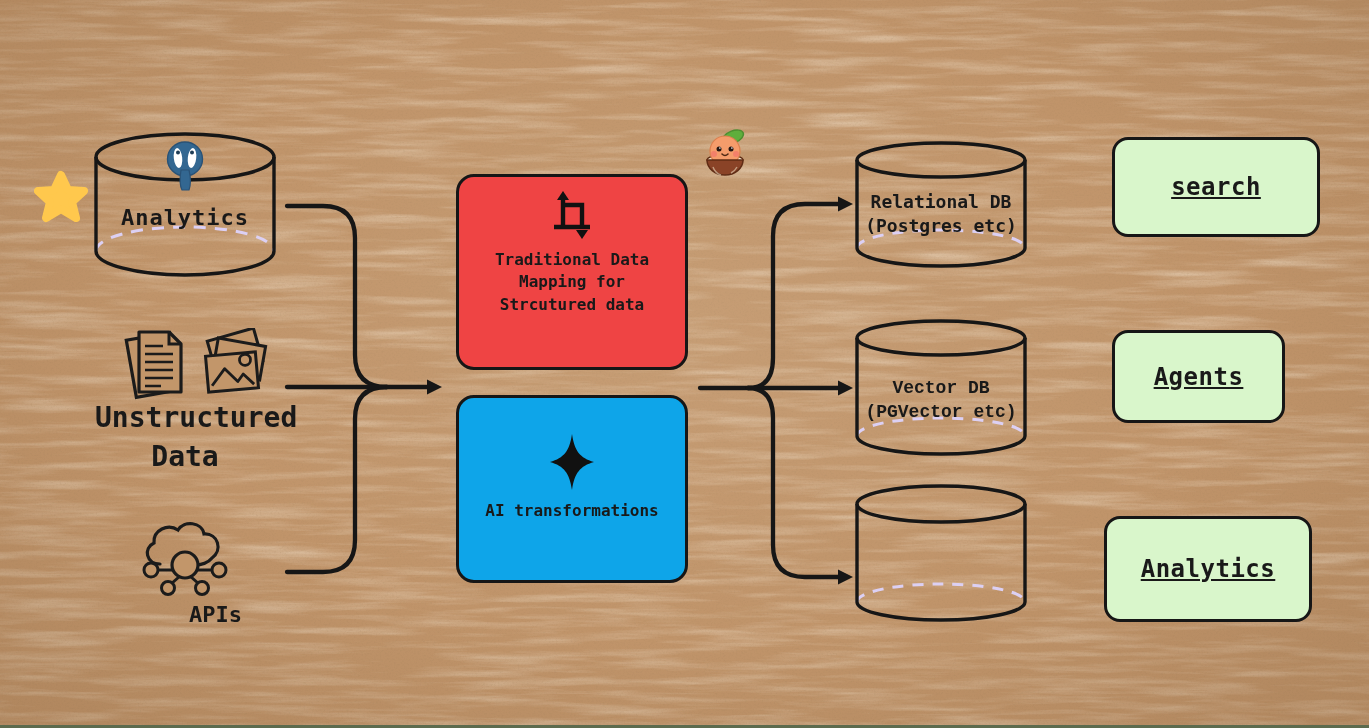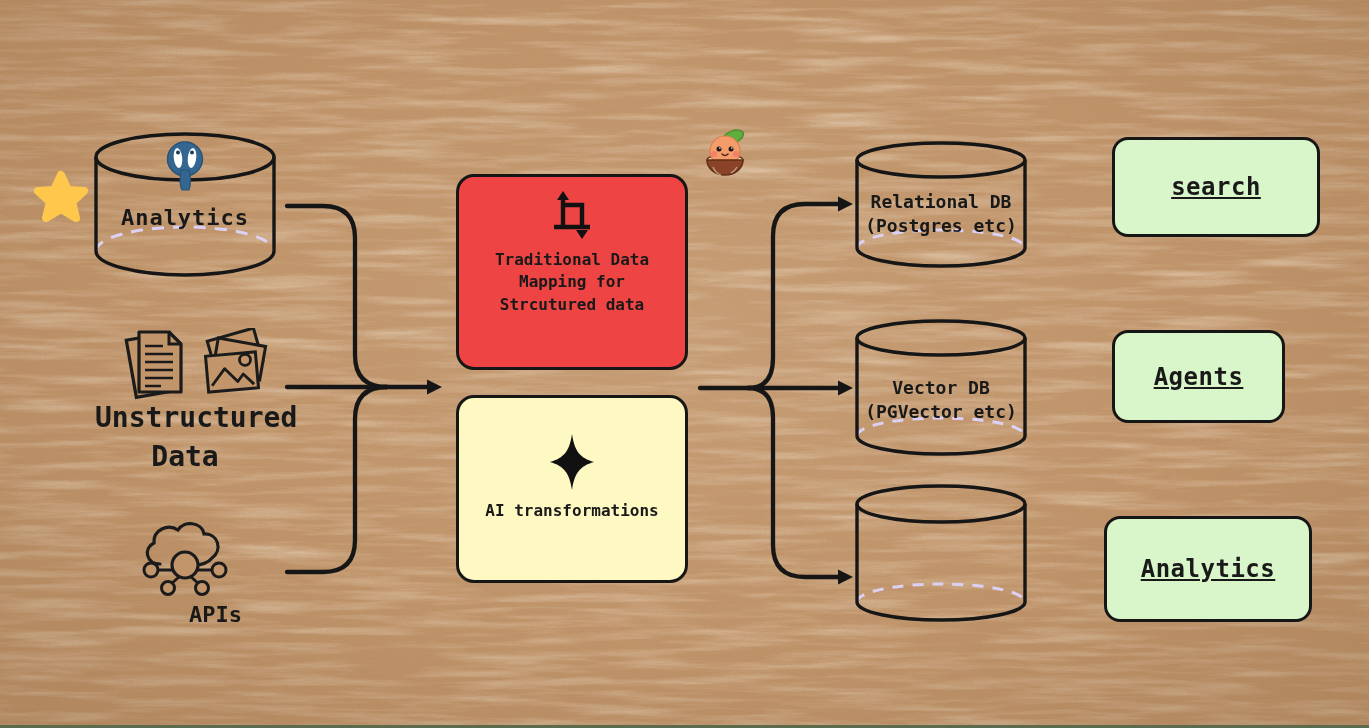--- a/index.html
+++ b/index.html
@@ -150,21 +150,21 @@
           <path d="M5,38 H41"></path>
           <path d="M14,16 H33 V40"></path>
         </g>
         <polygon points="14,2 8,11 20,11" fill="#111111"></polygon>
         <polygon points="33,50 27,41 39,41" fill="#111111"></polygon>
       </svg>
     </div>
     <div class="box-label" style="top:72px;">Traditional Data Mapping for Strcutured data</div>
   </div>
 
-  <div class="box" style="left:456px;top:395px;width:232px;height:188px;background:#fef9c3;">
+  <div class="box" style="left:456px;top:395px;width:232px;height:188px;background:#0ea5e9;">
     <div class="icon-wrap" style="top:36px;">
       <svg width="46" height="56" viewBox="0 0 46 56">
         <path d="M23,0 C25.5,17 31,24 45,28 C31,32 25.5,39 23,56 C20.5,39 15,32 1,28 C15,24 20.5,17 23,0 Z" fill="#111111"></path>
       </svg>
     </div>
     <div class="box-label" style="top:102px;">AI transformations</div>
   </div>
 
   <div class="node" style="left:854px;top:140px;width:174px;height:130px;">
     <svg width="174" height="130" viewBox="0 0 174 130">
@@ -176,21 +176,21 @@
     <div class="cyl-label" style="top:50px;font-size:18px;line-height:1.35;">Relational DB (Postgres etc)</div>
   </div>
 
   <div class="node" style="left:854px;top:318px;width:174px;height:140px;">
     <svg width="174" height="140" viewBox="0 0 174 140">
       <path d="M3,118 A84,18 0 0 1 171,118" stroke="#dcd0f4" stroke-width="3" stroke-dasharray="11 9" fill="none"></path>
       <ellipse cx="87" cy="20" rx="84" ry="17" fill="none" stroke="#161616" stroke-width="3.4"></ellipse>
       <path d="M3,20 V118 M171,20 V118" stroke="#161616" stroke-width="3.4" fill="none"></path>
       <path d="M3,118 A84,18 0 0 0 171,118" stroke="#161616" stroke-width="3.4" fill="none"></path>
     </svg>
-    <div class="cyl-label" style="top:58px;font-size:18px;line-height:1.35;">Vector DB (PGVector etc)</div>
+    <div class="cyl-label" style="top:58px;font-size:18px;line-height:1.35;font-family:Liberation Mono, monospace;">Vector DB (PGVector etc)</div>
   </div>
 
   <div class="node" style="left:854px;top:483px;width:174px;height:142px;">
     <svg width="174" height="142" viewBox="0 0 174 142">
       <path d="M3,119 A84,18 0 0 1 171,119" stroke="#dcd0f4" stroke-width="3" stroke-dasharray="11 9" fill="none"></path>
       <ellipse cx="87" cy="21" rx="84" ry="18" fill="none" stroke="#161616" stroke-width="3.4"></ellipse>
       <path d="M3,21 V119 M171,21 V119" stroke="#161616" stroke-width="3.4" fill="none"></path>
       <path d="M3,119 A84,18 0 0 0 171,119" stroke="#161616" stroke-width="3.4" fill="none"></path>
     </svg>
     <div class="cyl-label" style="top:60px;font-size:18px;"></div>

